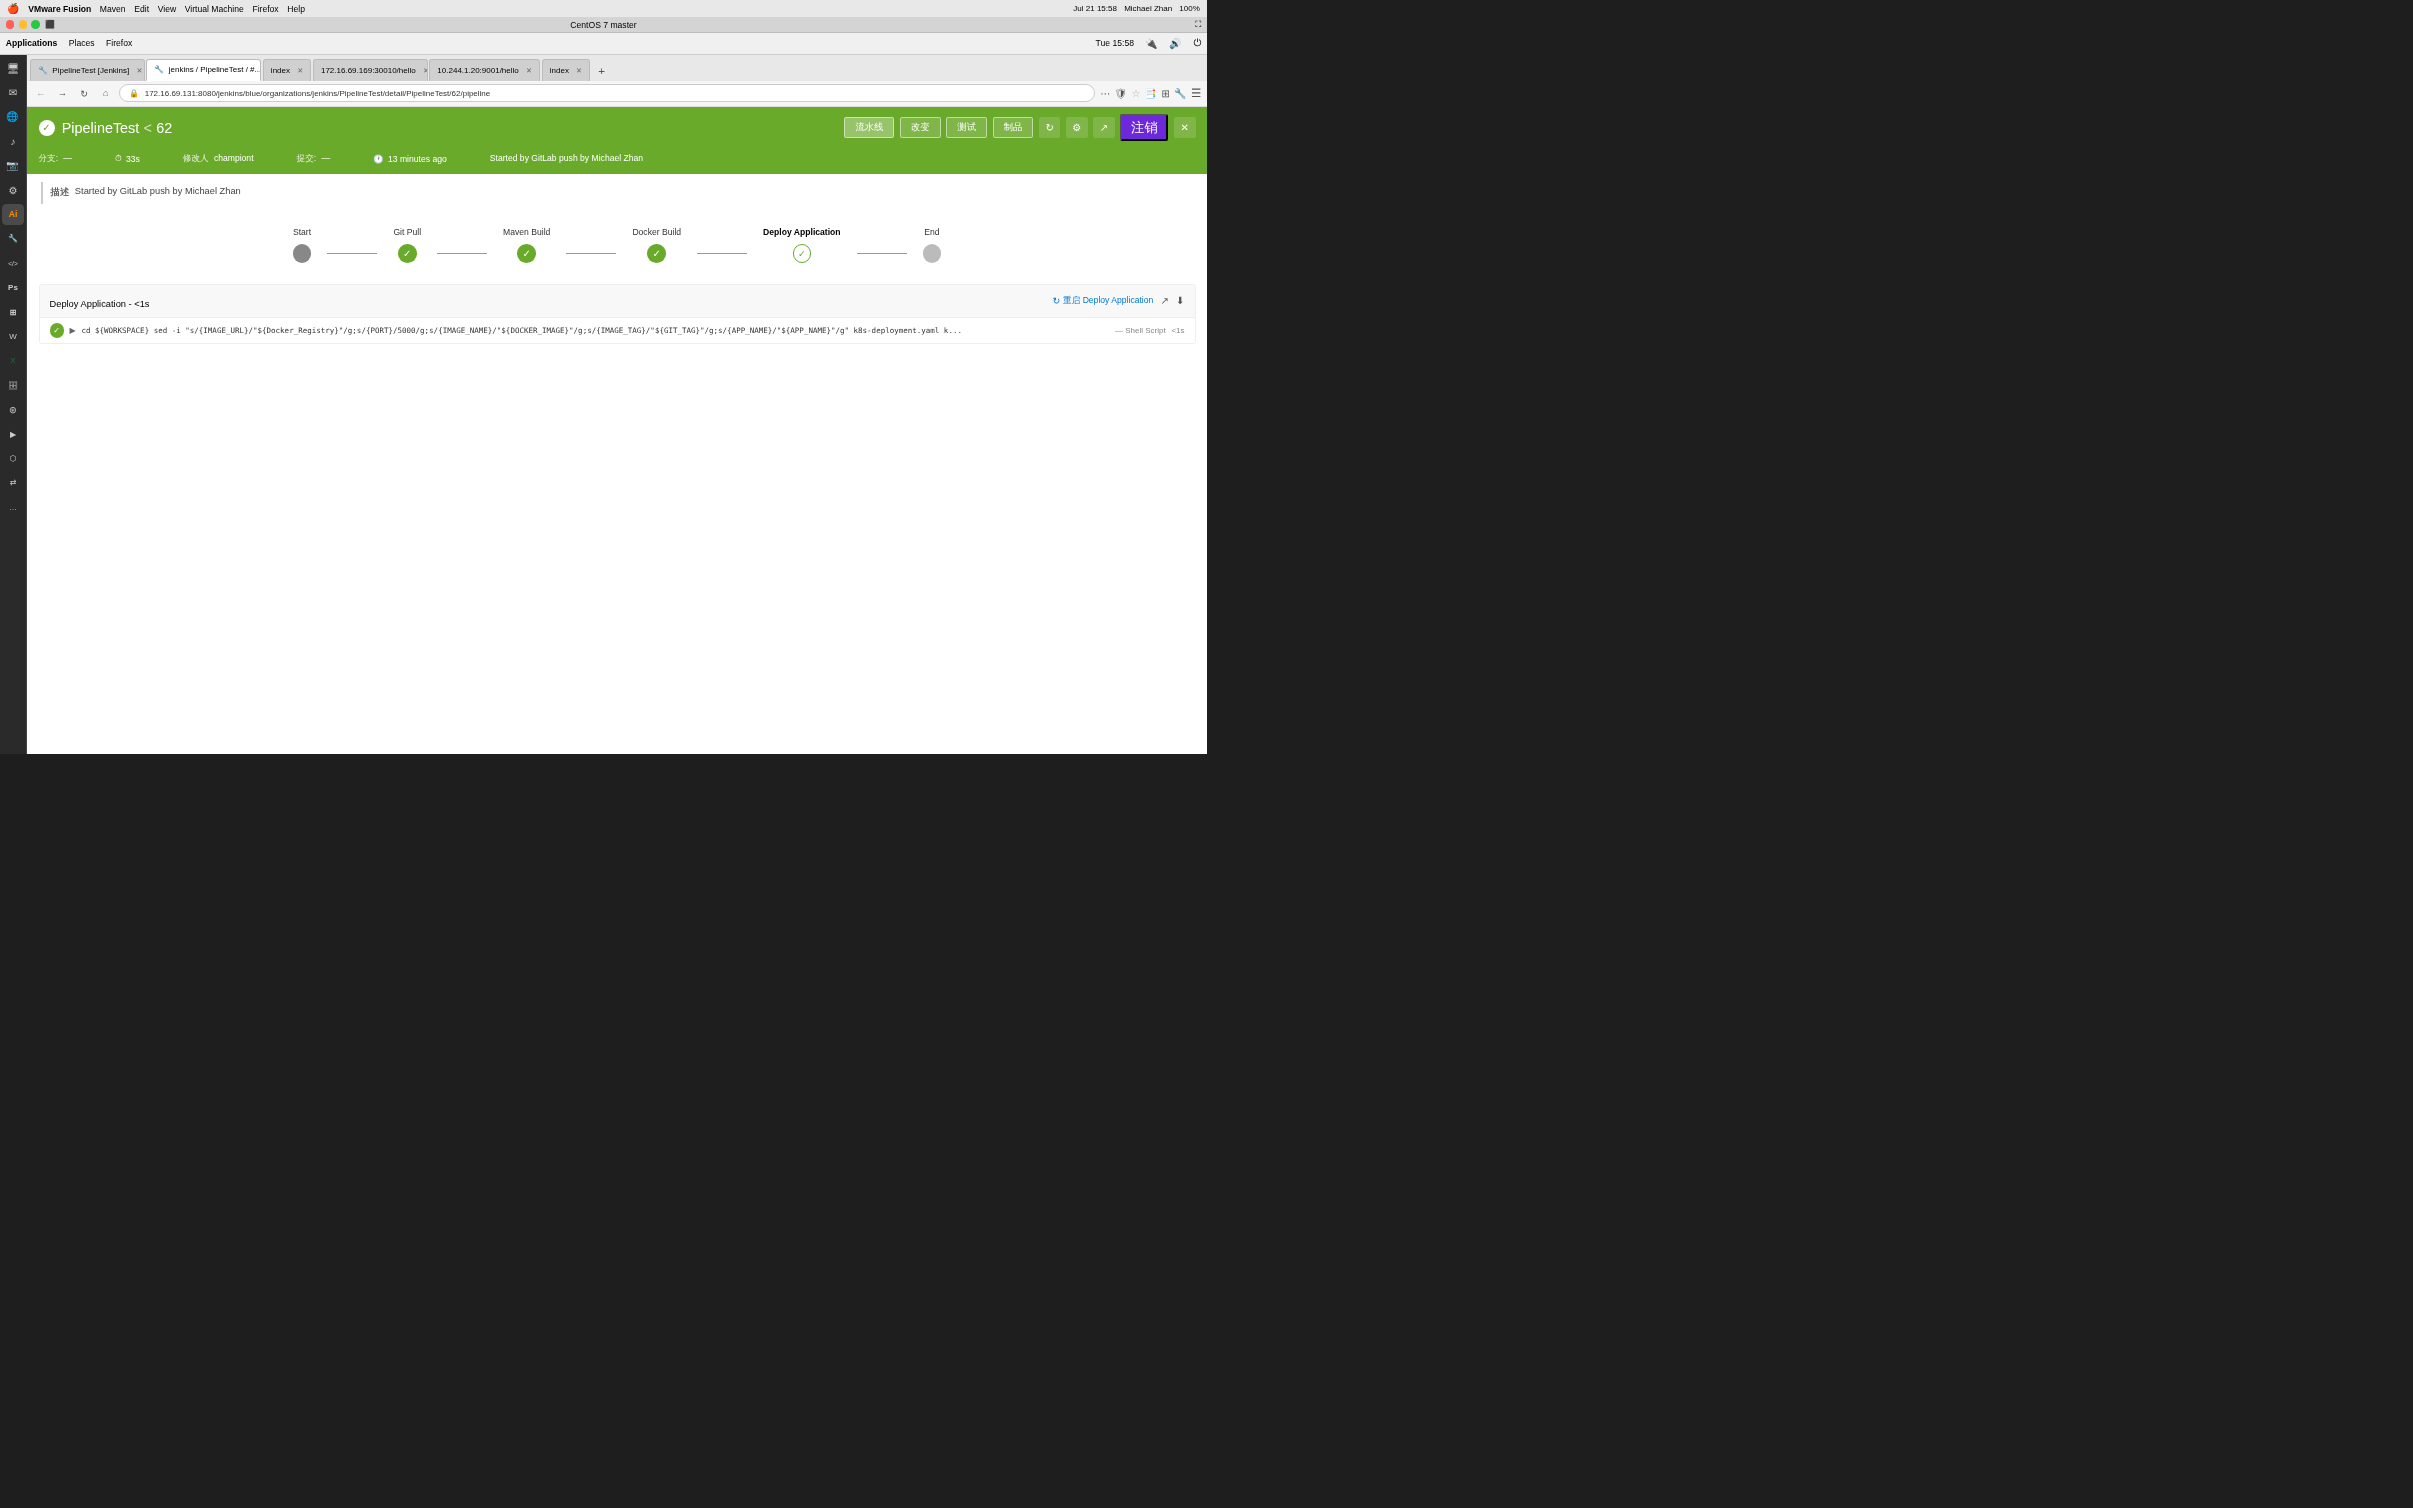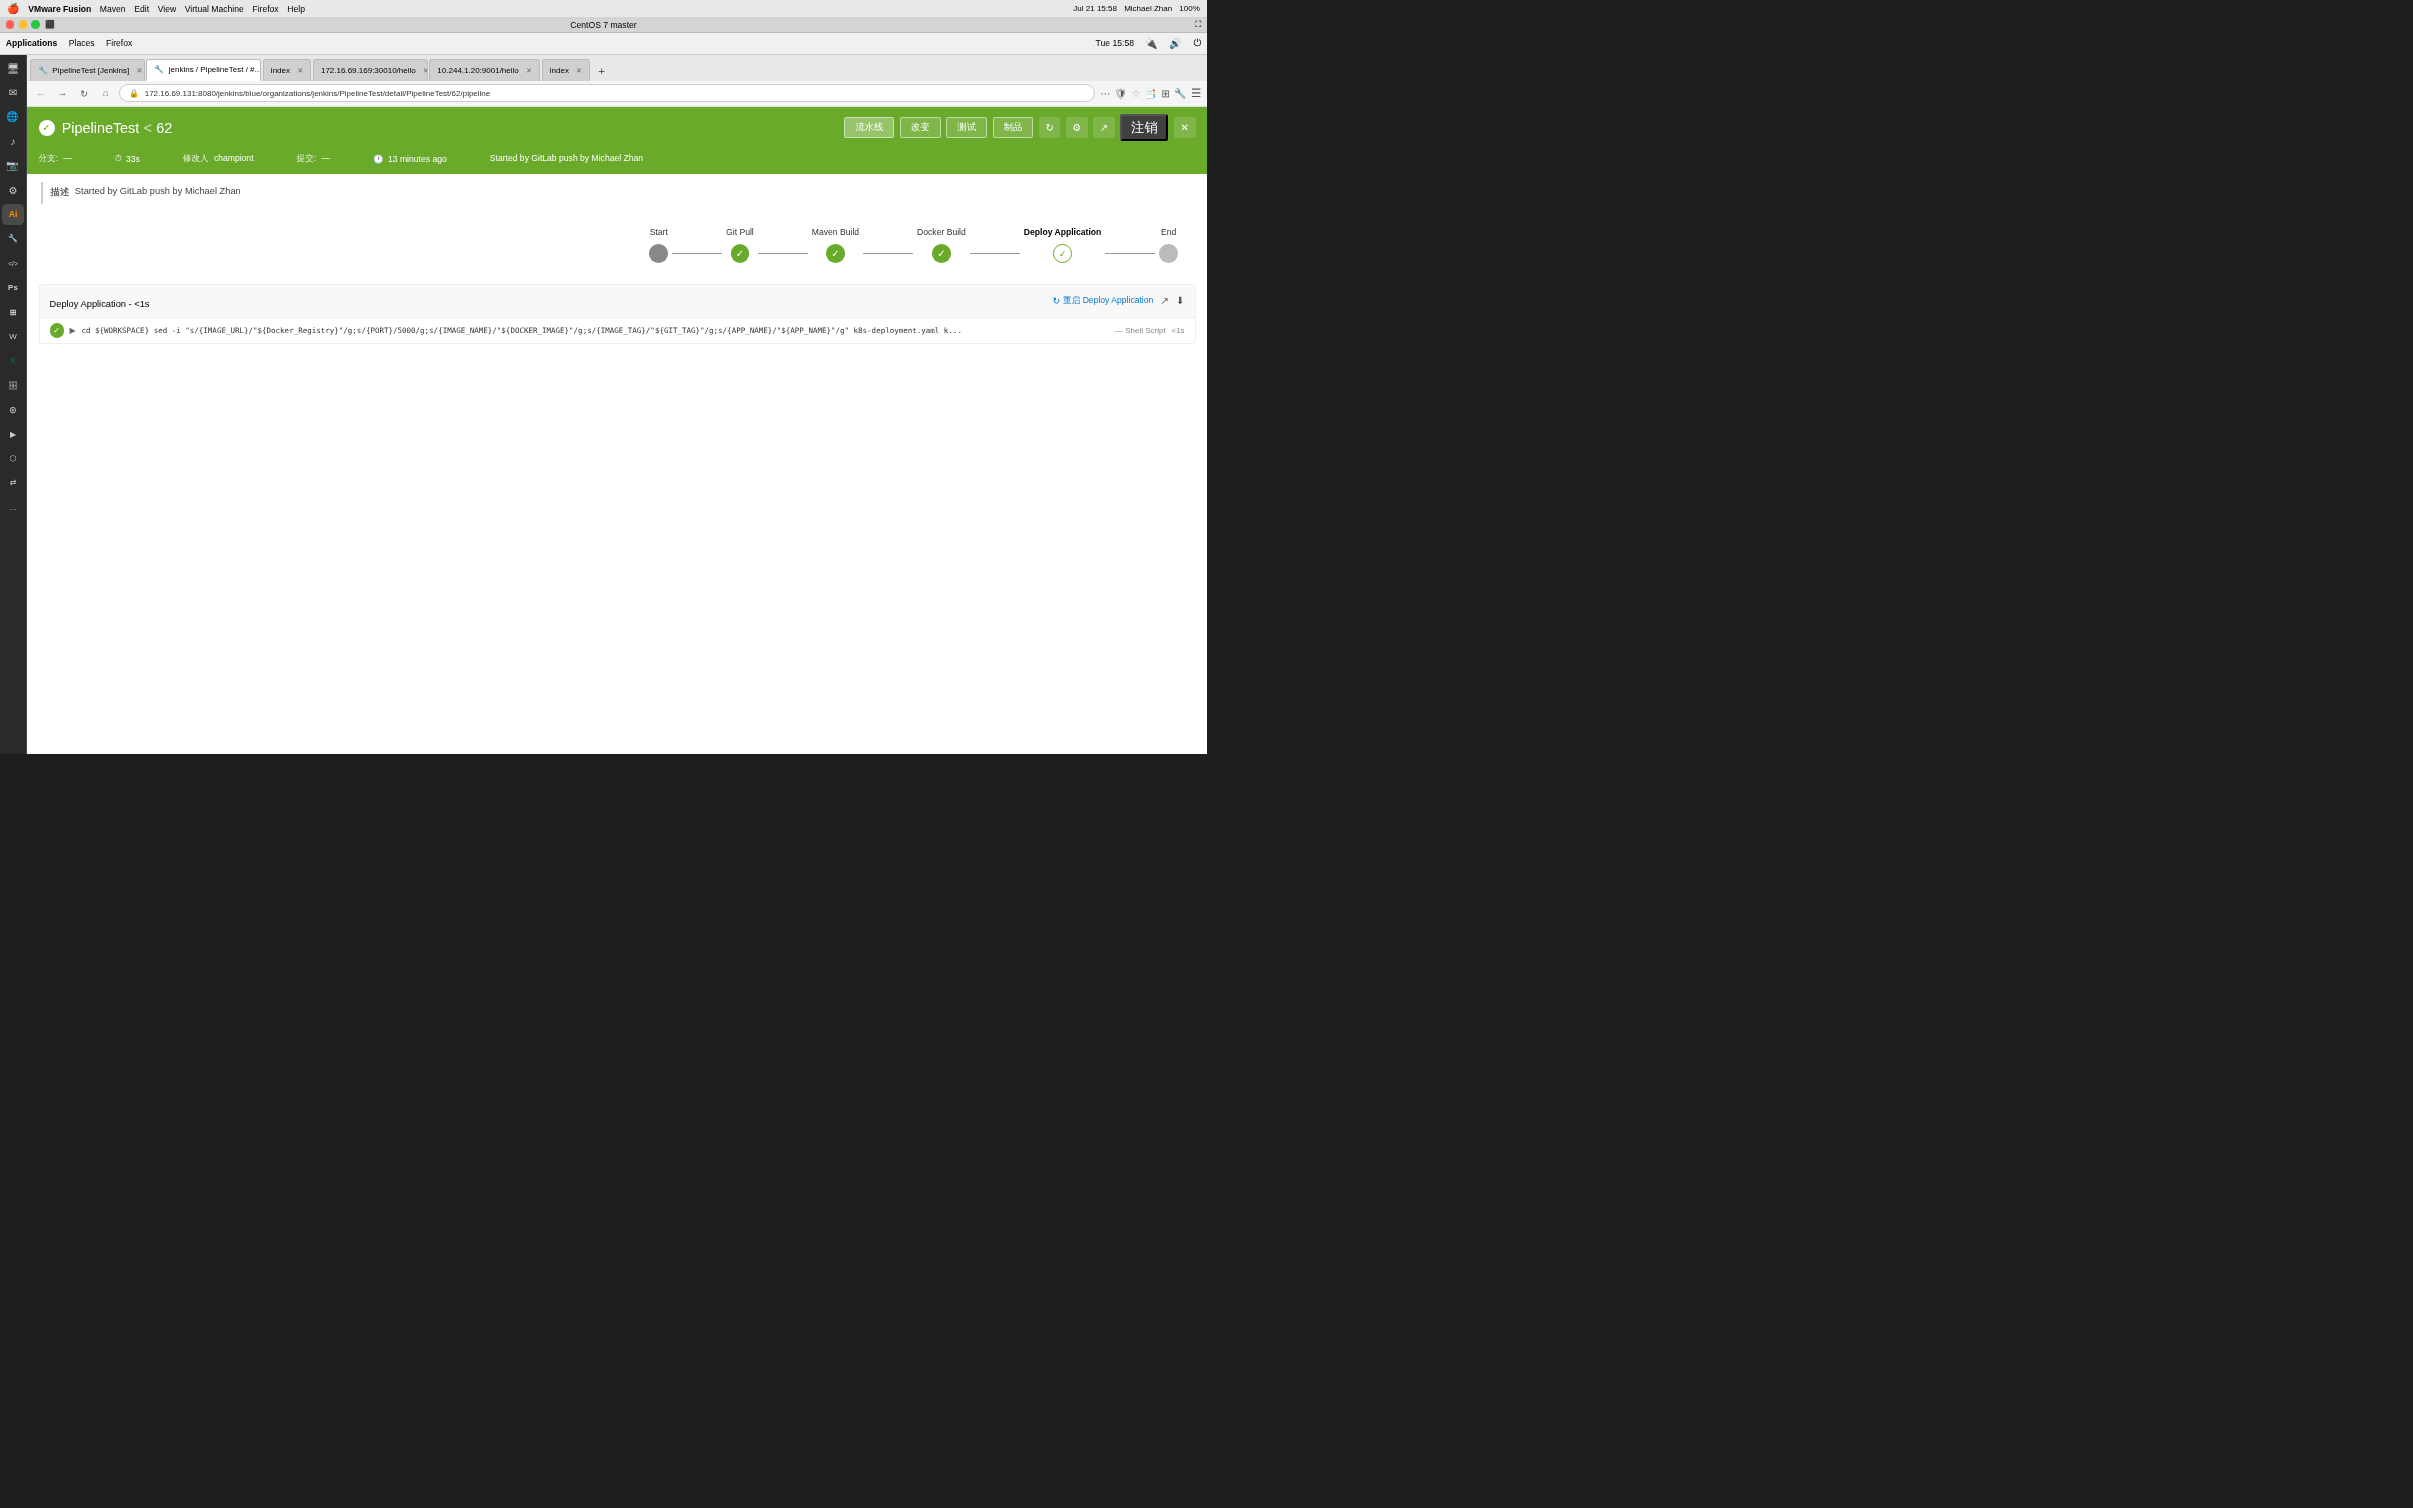--- a/index.html
+++ b/index.html
@@ -169,21 +169,21 @@
     .header-btn {
       padding: 2.9px 10px;
       border-radius: 2.2px;
       font-size: 9.3px;
       cursor: pointer;
       border: none;
     }
     .header-btn-outline { background: rgba(255,255,255,0.15); color: #fff; border: 0.7px solid rgba(255,255,255,0.5); }
     .header-btn-outline.active { background: rgba(255,255,255,0.3); }
     .header-icon-btn { width: 21.5px; height: 21.5px; background: rgba(255,255,255,0.15); border-radius: 2.2px; display: flex; align-items: center; justify-content: center; color: #fff; cursor: pointer; font-size: 10px; }
-    .header-btn-red { background: #404040; color: #fff; padding: 2.9px 8.6px; border-radius: 2.2px; cursor: pointer; }
+    .header-btn-red { background: #6d28d9; color: #fff; padding: 2.9px 8.6px; border-radius: 2.2px; cursor: pointer; }
 
     
     .pipeline-meta {
       background: #6aaa2a;
       padding: 4.3px 11.5px 8.6px;
       display: flex;
       gap: 43px;
       color: #fff;
       font-size: 8.6px;
     }
@@ -201,23 +201,23 @@
       position: relative;
     }
     .stage-node.completed { background: #6aaa2a; }
     .stage-node.inactive { background: #bbb; }
     .stage-check { color: #fff; font-size: 10px; }
 
     
     .stages-row {
       display: flex;
       align-items: flex-end;
-      justify-content: flex-end;
+      justify-content: center;
       padding: 14.4px 29px;
-      gap: 4px;
+      gap: 16px;
     }
     .stage-wrapper {
       display: flex;
       flex-direction: column;
       align-items: center;
       position: relative;
     }
     .stage-name {
       font-size: 8.6px;
       color: #333;

